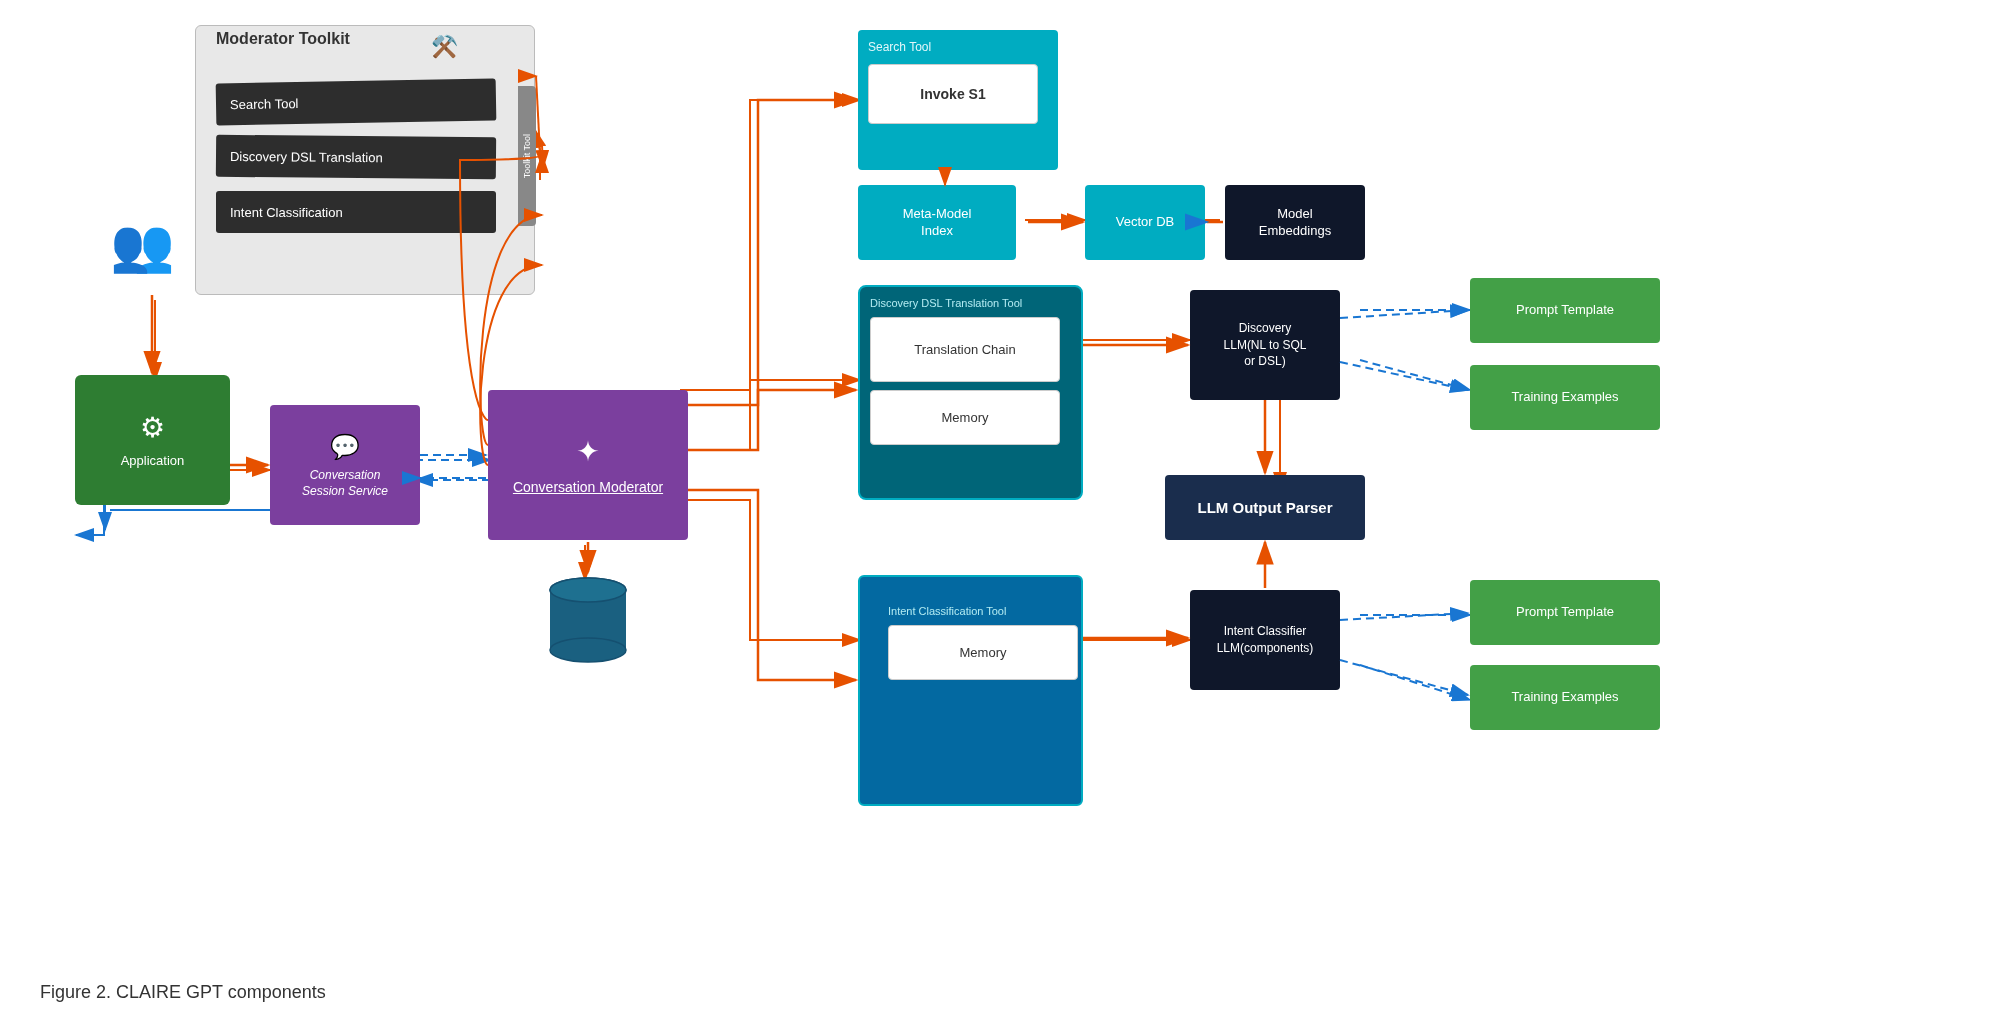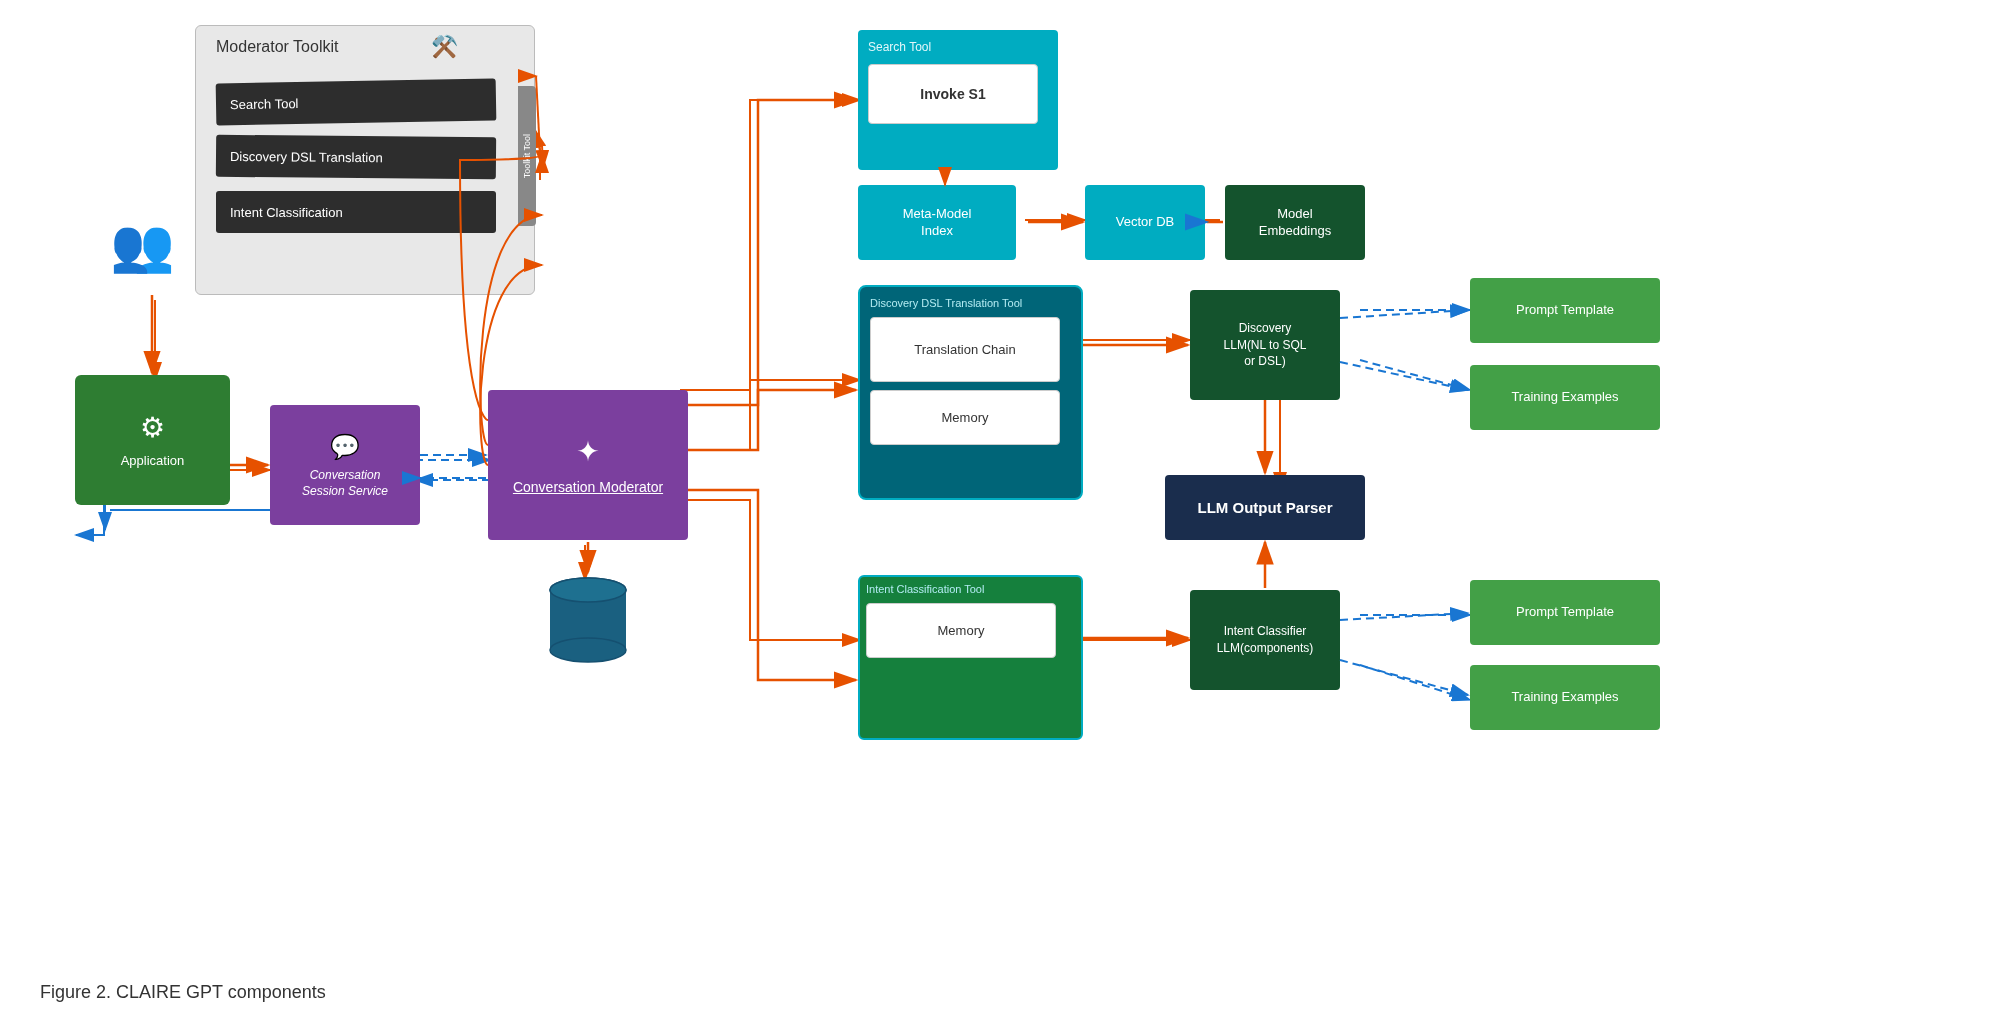--- a/index.html
+++ b/index.html
@@ -24,45 +24,45 @@
       text-align: center;
       border-radius: 4px;
       font-size: 13px;
       font-weight: 500;
       line-height: 1.3;
     }
     
     .green-dark { background: #2e7d32; color: #fff; }
     .purple { background: #7b3f9e; color: #fff; }
     .teal { background: #00acc1; color: #fff; }
-    .orange { background: #14532d; color: #fff; }
+    .orange { background: #0f172a; color: #fff; }
     .green-light { background: #43a047; color: #fff; }
     .dark-navy { background: #1a2d4d; color: #fff; }
     .white-inner {
       background: #fff;
       color: #333;
       border: 1px solid #ccc;
     }
     
     #toolkit-container {
       position: absolute;
       left: 195px;
       top: 25px;
       width: 340px;
       height: 270px;
       background: #e8e8e8;
       border: 1px solid #bbb;
       border-radius: 6px;
     }
     #toolkit-title {
       position: absolute;
-      top: 12px;
+      top: 4px;
       left: 20px;
       font-size: 16px;
-      font-weight: 400;
+      font-weight: 700;
       color: #333;
     }
     #toolkit-icon {
       position: absolute;
       top: 8px;
       left: 235px;
       font-size: 22px;
     }
     
     .toolkit-card {
@@ -265,21 +265,21 @@
   </div>
 
   <div class="node green-light" style="left:1470px; top:278px; width:190px; height:65px; font-size:13px;">
     <span>Prompt Template</span>
   </div>
 
   <div class="node green-light" style="left:1470px; top:365px; width:190px; height:65px; font-size:13px;">
     <span>Training Examples</span>
   </div>
 
-  <div id="intent-tool-container" style="left:858px; top:575px; width:225px; height:165px; background:#15803d; padding:6px;">
+  <div id="intent-tool-container" style="left:858px; top:575px; width:225px; height:231px; background:#0369a1; padding:28px;">
     <div style="color:#b2ebf2; font-size:11px; margin-bottom:8px; text-align:left;">Intent Classification Tool</div>
 
 
     <div class="white-inner" style="width:190px; height:55px; display:flex; align-items:center; justify-content:center; border-radius:4px;">
       <span style="font-size:13px;">Memory</span>
     </div>
   </div>
 
   <div class="node orange" style="left:1190px; top:590px; width:150px; height:100px; font-size:12px; text-align:center; line-height:1.4;">
     <span style="white-space:pre-line; text-align:center;">Intent Classifier

